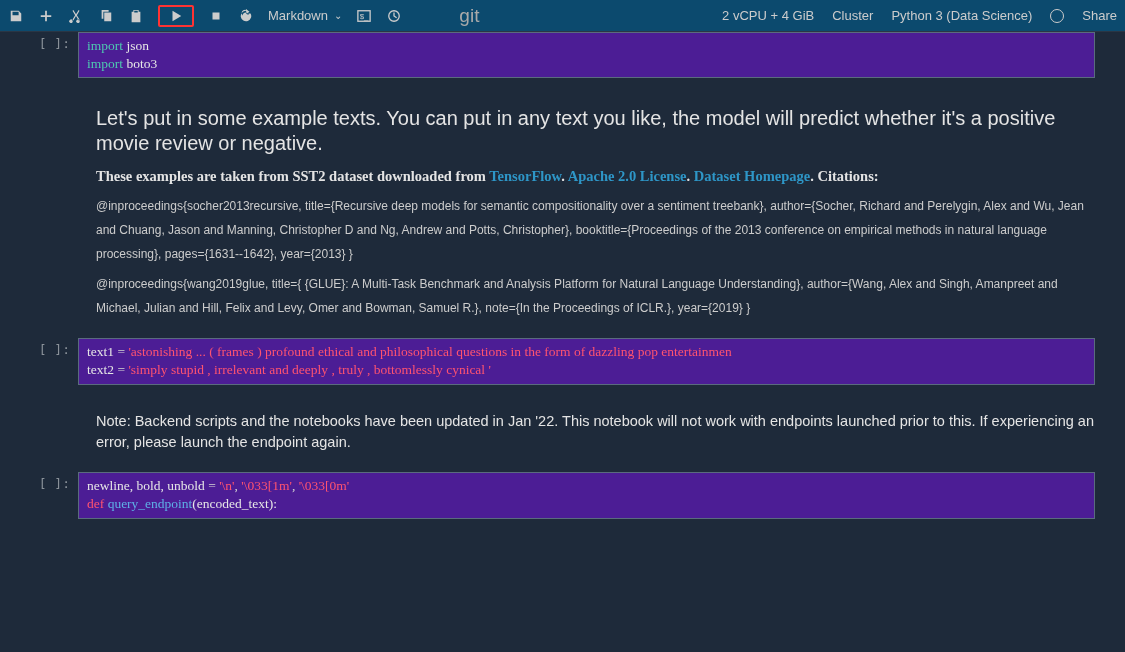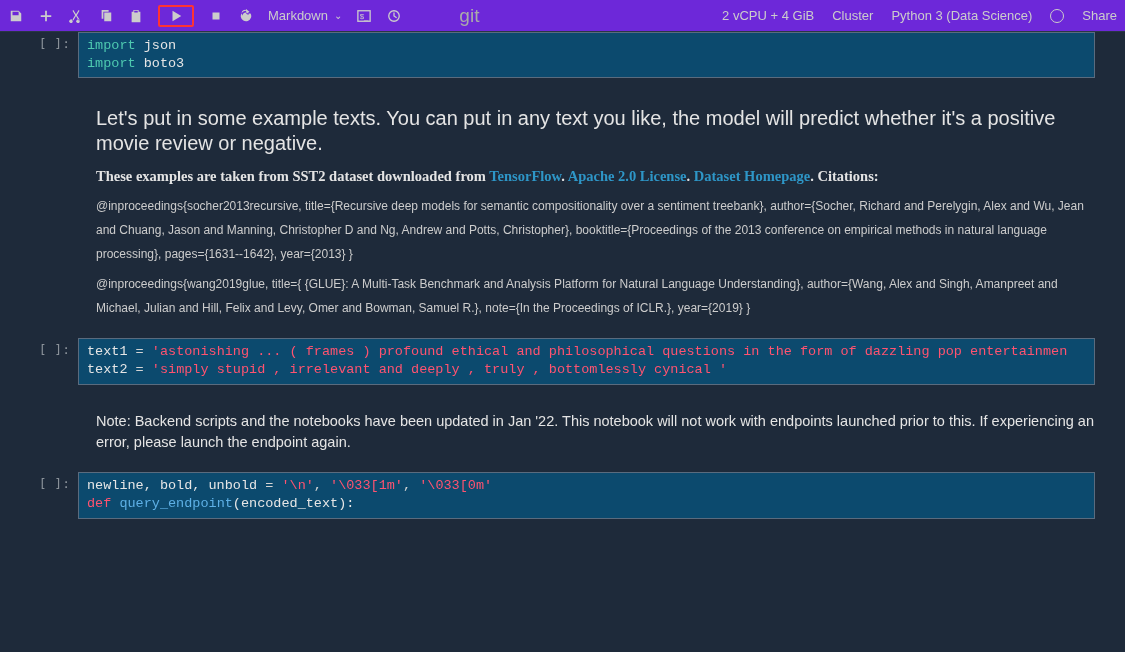--- a/index.html
+++ b/index.html
@@ -10,21 +10,21 @@
       width: 1125px;
       height: 652px;
       overflow: hidden;
     }
     .toolbar {
       display: flex;
       align-items: center;
       height: 32px;
       padding: 0 8px;
       gap: 14px;
-      background: #6d28d9;
+      background: #0c4a6e;
       border-bottom: 1px solid #2a3645;
     }
     .toolbar-left { display: flex; align-items: center; gap: 14px; }
     .toolbar-right { margin-left: auto; display: flex; align-items: center; gap: 18px; font-size: 13px; color: #ccc; }
     .tb-icon { width: 16px; height: 16px; color: #ccc; display: flex; align-items: center; justify-content: center; cursor: pointer; }
     .tb-icon svg { width: 14px; height: 14px; fill: currentColor; }
     .run-highlight { border: 2px solid #ff3333; padding: 1px 8px; border-radius: 2px; }
     .dropdown { color: #ccc; font-size: 13px; display: flex; align-items: center; gap: 6px; cursor: pointer; }
     .chevron { font-size: 10px; }
     .toolbar-text { color: #aaa; font-size: 19px; margin-left: 43px; }
@@ -41,21 +41,21 @@
     .md-cell h1 { font-size: 30px; font-weight: 600; color: #e4e4e4; line-height: 1.2; }
     .md-cell h2 { font-size: 20px; font-weight: 400; color: #e4e4e4; margin-bottom: 10px; line-height: 1.25; }
     .md-cell h3 { font-size: 22px; font-weight: 600; color: #e4e4e4; margin-bottom: 12px; }
     .md-cell p { font-size: 14.5px; color: #e4e4e4; line-height: 1.5; margin-bottom: 6px; }
     .md-cell .small { font-size: 12px; line-height: 2; color: #ccc; }
     .md-cell a { color: #2e96c7; text-decoration: none; }
 
     .active-marker { position: absolute; left: 2px; width: 4px; background: #2196f3; }
     .active-marker.h1 { top: 60px; height: 74px; border-radius: 2px; }
 
-    .code-cell { border: 1px solid #5a6b7e; background: #0c4a6e; padding: 4px 8px; font-family: Liberation Mono, monospace; font-size: 13.5px; line-height: 1.35; white-space: pre; overflow-x: hidden; }
+    .code-cell { border: 1px solid #5a6b7e; background: #4c1d95; padding: 4px 8px; font-family: Liberation Serif, serif; font-size: 13.5px; line-height: 1.35; white-space: pre; overflow-x: hidden; }
     .kw { color: #4ec9b0; }
     .kw2 { color: #ff5370; }
     .str { color: #ff5370; }
     .fn { color: #5eb0e6; }
     .var { color: #e6e6e6; }
     .op { color: #d4d4d4; }
 
     .cell-wrapper { position: relative; }
   </style>
 </head>

